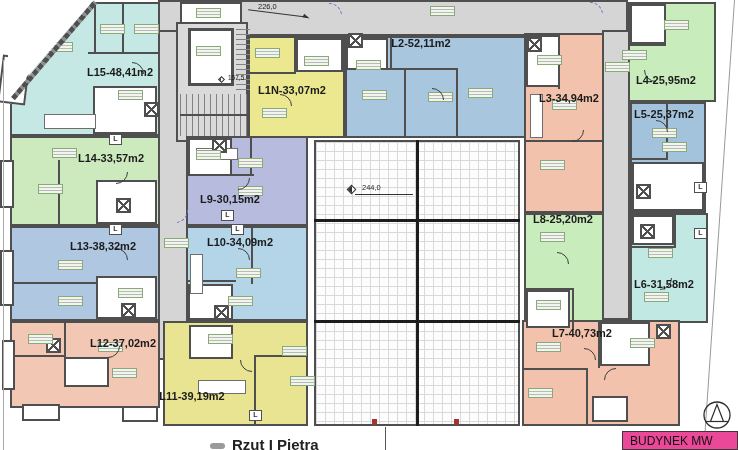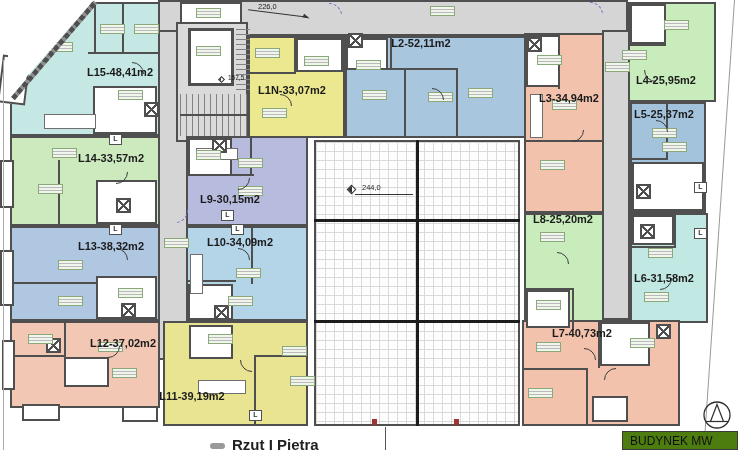--- a/index.html
+++ b/index.html
@@ -37,21 +37,21 @@
   .hatchH{position:absolute;background:repeating-linear-gradient(0deg,#828282 0 1.3px,transparent 1.3px 5px);}
   #cover15{position:absolute;left:8px;top:0;width:86px;height:98px;background:#fff;
     clip-path:polygon(0 0,100% 0,0 100%);z-index:10;}
   #diag15{position:absolute;left:11px;top:97px;width:127px;height:5px;z-index:11;
     background:repeating-linear-gradient(90deg,#4f4f4f 0 5px,#8d8d8d 5px 8px);
     transform-origin:0 0;transform:rotate(-49.5deg);}
   #rightedge{position:absolute;left:734px;top:0;width:1.4px;height:433px;background:#999;
     transform-origin:0 0;transform:rotate(3.9deg);}
   #frameL{position:absolute;left:3px;top:60px;width:1px;height:390px;background:#aaa;}
   #bldgbox{position:absolute;left:622px;top:431px;width:116px;height:19px;box-sizing:border-box;
-    border:1.5px solid #3a3a3a;background:#4d7c0f;z-index:70;display:flex;align-items:center;padding-left:7px;
+    border:1.5px solid #3a3a3a;background:#ec4899;z-index:70;display:flex;align-items:center;padding-left:7px;
     font:12px "Liberation Sans",sans-serif;color:#111;}
   #title{position:absolute;left:232px;top:436px;font:bold 15px "Liberation Sans",sans-serif;color:#222;z-index:70;}
   #titledash{position:absolute;left:210px;top:443px;width:15px;height:6px;background:#9a9a9a;border-radius:3px;z-index:70;}
   #tdivider{position:absolute;left:385px;top:427px;width:1px;height:23px;background:#555;z-index:70;}
   #north{position:absolute;left:702px;top:400px;z-index:70;}
   .dimline{position:absolute;height:1.3px;background:#333;z-index:60;}
   .arrowhead{position:absolute;width:0;height:0;border-left:7px solid #333;
     border-top:2.5px solid transparent;border-bottom:2.5px solid transparent;z-index:60;}
   .diam{position:absolute;width:7px;height:7px;border:1px solid #333;box-sizing:border-box;
     background:linear-gradient(45deg,#333 50%,#fff 50%);transform:rotate(45deg);z-index:60;}
@@ -238,32 +238,32 @@
       <div class="balc" style="left: 2px; top: 340px; width: 13px; height: 50px;"></div>
       <div class="balc" style="left: 0px; top: 56px; width: 28px; height: 48px; transform: rotate(7deg);"></div>
       <div class="balc" style="left: 22px; top: 404px; width: 38px; height: 17px;"></div>
       <div class="balc" style="left: 122px; top: 406px; width: 36px; height: 16px;"></div>
       <div class="tick" style="left: 372px; top: 419px;"></div>
       <div class="tick" style="left: 454px; top: 419px;"></div>
     </div>
 
   <span class="alabel" style="left:120px;top:72px">L15-48,41m2</span>
   <span class="alabel" style="left:111px;top:158px">L14-33,57m2</span>
-  <span class="alabel" style="left:111px;top:246px">L13-38,32m2</span>
+  <span class="alabel" style="left:103px;top:246px">L13-38,32m2</span>
   <span class="alabel" style="left:123px;top:343px">L12-37,02m2</span>
   <span class="alabel" style="left:192px;top:396px">L11-39,19m2</span>
   <span class="alabel" style="left:240px;top:242px">L10-34,09m2</span>
   <span class="alabel" style="left:230px;top:199px">L9-30,15m2</span>
   <span class="alabel" style="left:292px;top:90px">L1N-33,07m2</span>
   <span class="alabel" style="left:421px;top:43px">L2-52,11m2</span>
   <span class="alabel" style="left:569px;top:98px">L3-34,94m2</span>
   <span class="alabel" style="left:666px;top:80px">L4-25,95m2</span>
   <span class="alabel" style="left:664px;top:114px">L5-25,37m2</span>
   <span class="alabel" style="left:563px;top:219px">L8-25,20m2</span>
-  <span class="alabel" style="left:664px;top:278px">L6-31,58m2</span>
+  <span class="alabel" style="left:664px;top:284px">L6-31,58m2</span>
   <span class="alabel" style="left:582px;top:333px">L7-40,73m2</span>
 
   <span class="ann" style="left:258px;top:2px;font-size:7.5px">226,0</span>
   <div class="dimline" style="left:248px;top:13px;width:60px;transform:rotate(7deg)"></div>
   <div class="arrowhead" style="left:303px;top:15px;transform:rotate(25deg)"></div>
 
   <div class="diam" style="left:219px;top:77px;width:5px;height:5px"></div>
   <span class="ann" style="left:228px;top:74px;font-size:6.5px">157,5</span>
 
   <div class="diam" style="left:348px;top:186px"></div>

